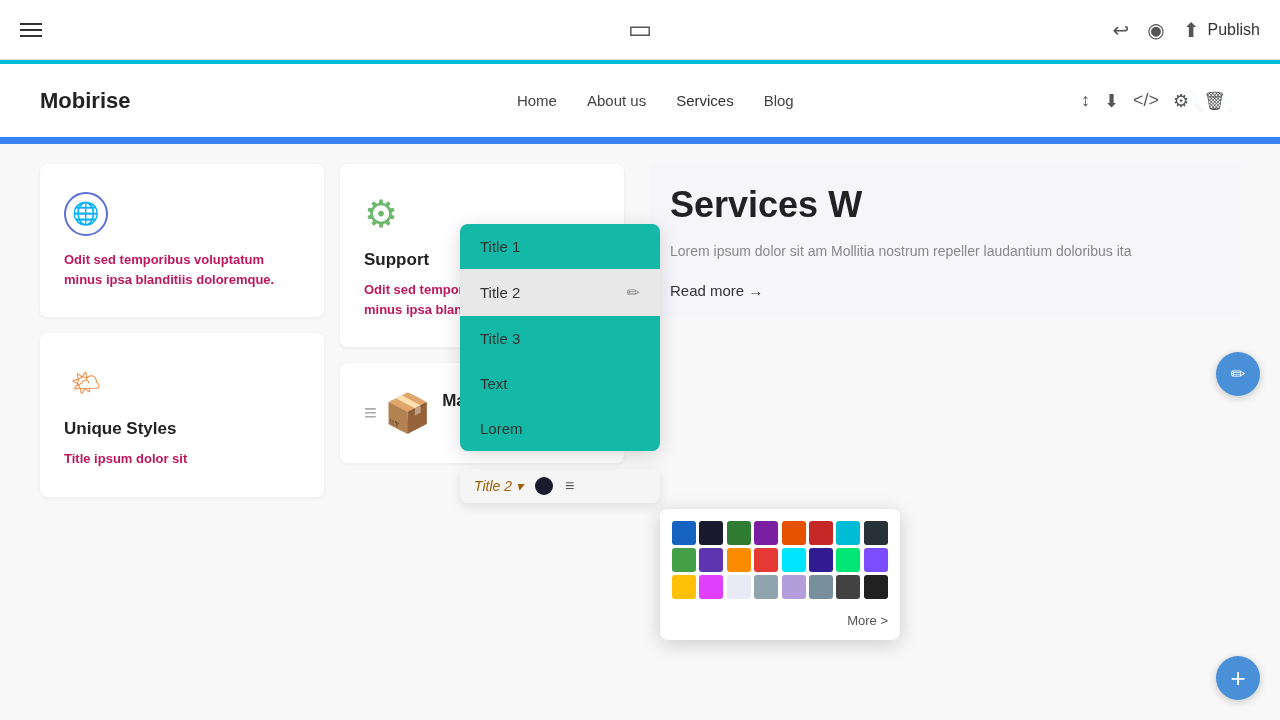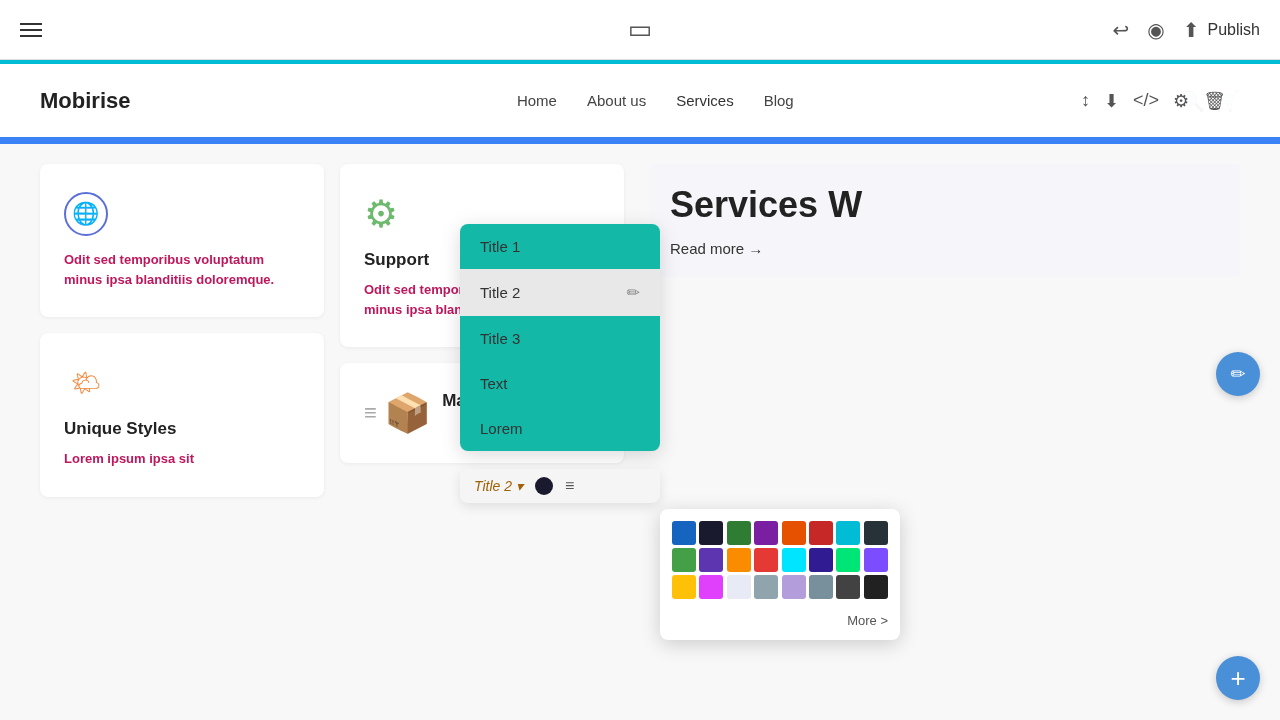--- a/index.html
+++ b/index.html
@@ -293,21 +293,21 @@
         <div class="card-icon">
           <div class="globe-icon">🌐</div>
         </div>
         <div class="card-text">Odit sed temporibus voluptatum minus ipsa blanditiis doloremque.</div>
       </div>
       <div class="card">
         <div class="card-icon">
           <div class="sun-icon">🌤</div>
         </div>
         <div class="card-title">Unique Styles</div>
-        <div class="card-text">Lorem ipsum ipsa sit</div>
+        <div class="card-text">Title ipsum dolor sit</div>
       </div>
     </div>
 
     <div class="mid-col">
       <div class="card">
         <div class="card-icon">
           <span class="gear-icon-lg">⚙</span>
         </div>
         <div class="card-title">Support</div>
         <div class="card-text">Odit sed temporibus voluptatum minus ipsa blanditiis doloremque.</div>
@@ -321,20 +321,21 @@
         </div>
         <div>
           <div class="card-title">Market</div>
         </div>
       </div>
     </div>
 
     <div class="right-col">
       <div class="services-section">
         <div class="services-title">Services W</div>
+        <div class="services-text">Lorem ipsum dolor sit am Mollitia nostrum repeller laudantium doloribus ita</div>
         <a class="read-more-link">Read more →</a>
       </div>
     </div>
   </div>
 
   <div class="dropdown-menu">
     <div class="dropdown-item">
       <span>Title 1</span>
     </div>
     <div class="dropdown-item selected">

